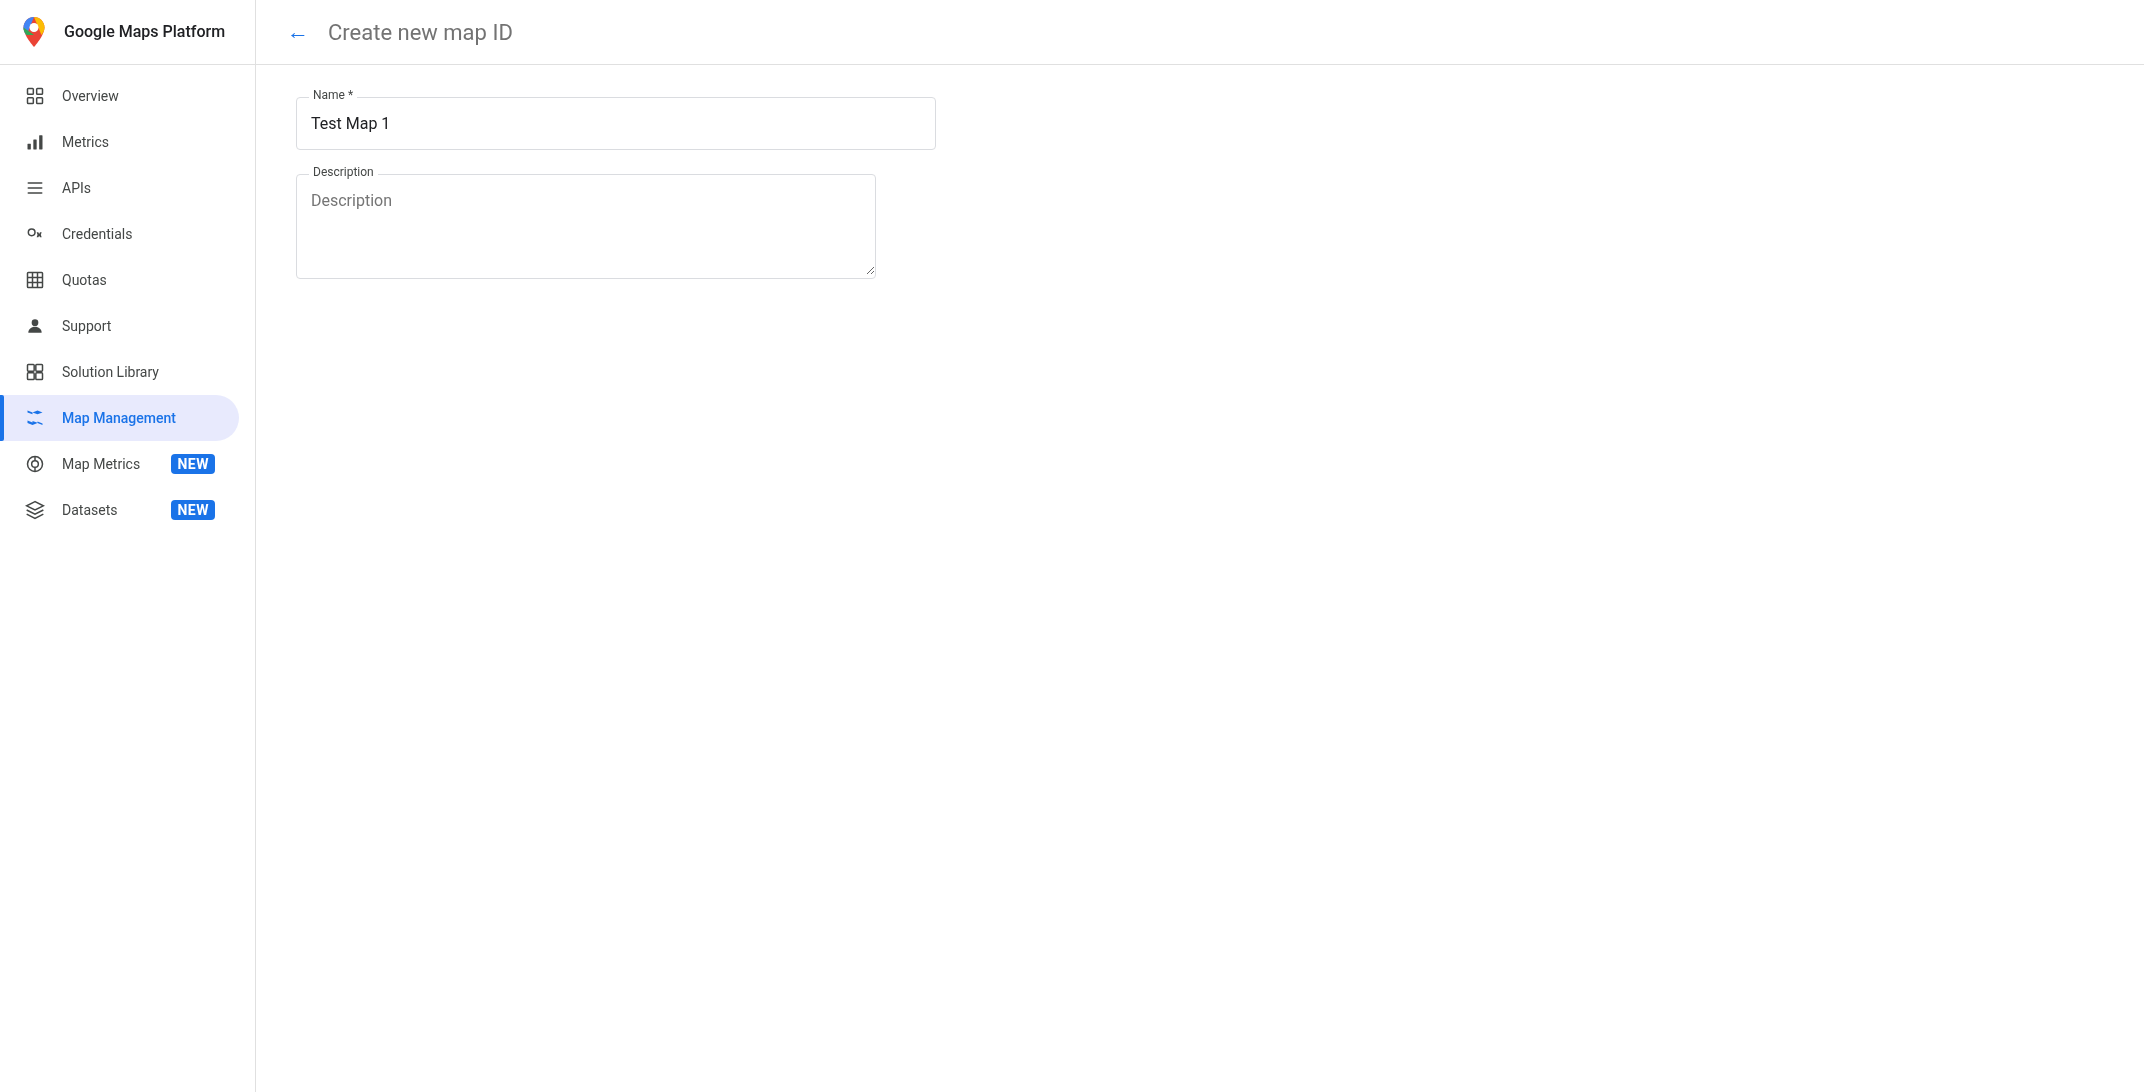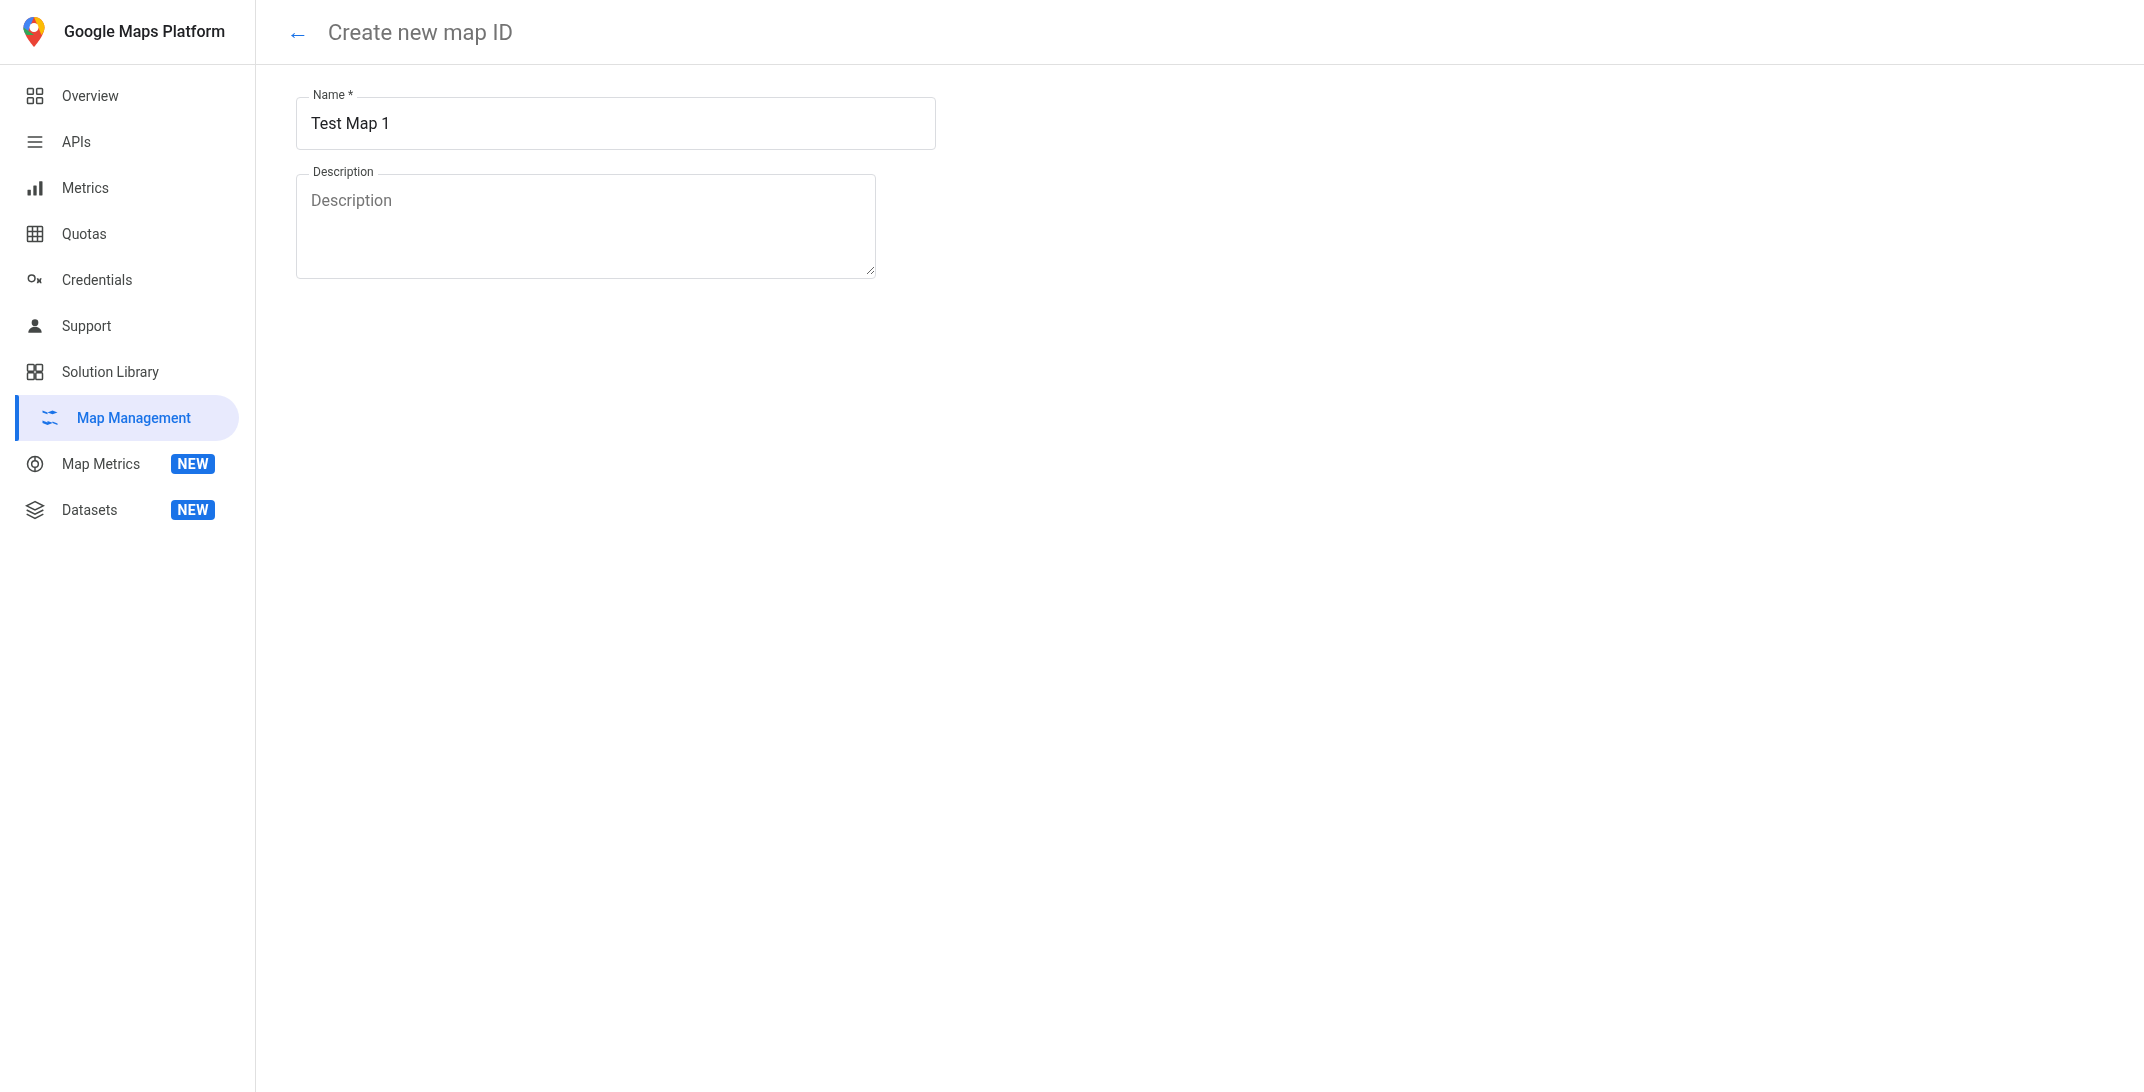--- a/index.html
+++ b/index.html
@@ -64,21 +64,20 @@
       font-size: 14px;
       font-weight: 400;
       position: relative;
       user-select: none;
     }
 
     .nav-item.active {
       background: #e8eafd;
       color: #1a73e8;
       font-weight: 500;
-      margin-left: 15px;
     }
 
     .nav-item.active::before {
       content: '';
       position: absolute;
       left: 0;
       top: 0;
       bottom: 0;
       width: 4px;
       background: #1a73e8;
@@ -289,65 +288,65 @@
           <rect x="3" y="14" width="7" height="7" rx="1"></rect>
           <rect x="14" y="14" width="7" height="7" rx="1"></rect>
         </svg>
       </span>
       <span class="nav-label">Overview</span>
     </div>
 
     <div class="nav-item">
       <span class="nav-icon">
         <svg width="20" height="20" viewBox="0 0 24 24" fill="currentColor">
+          <rect x="3" y="14" width="4" height="7" rx="0.5"></rect>
+          <rect x="10" y="9" width="4" height="12" rx="0.5"></rect>
+          <rect x="17" y="4" width="4" height="17" rx="0.5"></rect>
+        </svg>
+      </span>
+      <span class="nav-label">Metrics</span>
+    </div>
+
+    <div class="nav-item">
+      <span class="nav-icon">
+        <svg width="20" height="20" viewBox="0 0 24 24" fill="currentColor">
           <rect x="3" y="5" width="18" height="2" rx="1"></rect>
           <rect x="3" y="11" width="18" height="2" rx="1"></rect>
           <rect x="3" y="17" width="18" height="2" rx="1"></rect>
         </svg>
       </span>
       <span class="nav-label">APIs</span>
     </div>
 
     <div class="nav-item">
       <span class="nav-icon">
         <svg width="20" height="20" viewBox="0 0 24 24" fill="currentColor">
-          <rect x="3" y="14" width="4" height="7" rx="0.5"></rect>
-          <rect x="10" y="9" width="4" height="12" rx="0.5"></rect>
-          <rect x="17" y="4" width="4" height="17" rx="0.5"></rect>
-        </svg>
-      </span>
-      <span class="nav-label">Metrics</span>
+          <circle cx="8" cy="10" r="4" fill="none" stroke="currentColor" stroke-width="1.8"></circle>
+          <path d="M14 10h2l1 2 1-2h2l-1 3 1 3h-2l-1-2-1 2h-2l1-3-1-3z" stroke="none" fill="currentColor"></path>
+        </svg>
+      </span>
+      <span class="nav-label">Credentials</span>
     </div>
 
     <div class="nav-item">
       <span class="nav-icon">
         <svg width="20" height="20" viewBox="0 0 24 24" fill="none" stroke="currentColor" stroke-width="1.8">
           <rect x="3" y="3" width="18" height="18" rx="1"></rect>
           <line x1="3" y1="9" x2="21" y2="9"></line>
           <line x1="3" y1="15" x2="21" y2="15"></line>
           <line x1="9" y1="3" x2="9" y2="21"></line>
           <line x1="15" y1="3" x2="15" y2="21"></line>
         </svg>
       </span>
       <span class="nav-label">Quotas</span>
     </div>
 
     <div class="nav-item">
       <span class="nav-icon">
         <svg width="20" height="20" viewBox="0 0 24 24" fill="currentColor">
-          <circle cx="8" cy="10" r="4" fill="none" stroke="currentColor" stroke-width="1.8"></circle>
-          <path d="M14 10h2l1 2 1-2h2l-1 3 1 3h-2l-1-2-1 2h-2l1-3-1-3z" stroke="none" fill="currentColor"></path>
-        </svg>
-      </span>
-      <span class="nav-label">Credentials</span>
-    </div>
-
-    <div class="nav-item">
-      <span class="nav-icon">
-        <svg width="20" height="20" viewBox="0 0 24 24" fill="currentColor">
           <circle cx="12" cy="8" r="4"></circle>
           <path d="M4 20c0-4 3.58-7 8-7s8 3 8 7" fill="currentColor"></path>
         </svg>
       </span>
       <span class="nav-label">Support</span>
     </div>
 
     <div class="nav-item">
       <span class="nav-icon">
         <svg width="20" height="20" viewBox="0 0 24 24" fill="none" stroke="currentColor" stroke-width="1.8">

